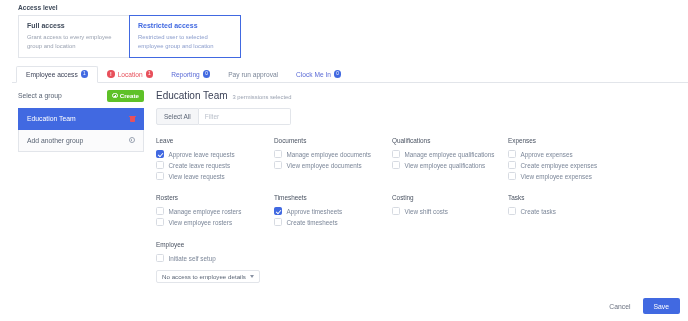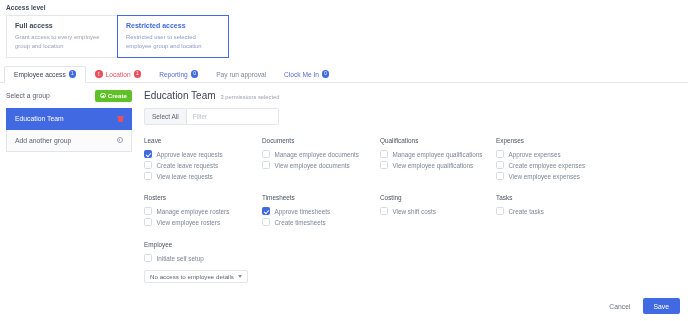--- a/index.html
+++ b/index.html
@@ -4,21 +4,21 @@
 <style>
   * { box-sizing: border-box; margin: 0; padding: 0; }
   html, body {
     width: 688px; height: 321px;
     background: #ffffff;
     font-family: "Liberation Sans", sans-serif;
     font-size: 7.2px;
     color: #3c4257;
     overflow: hidden;
   }
-  .page { position: relative; width: 688px; height: 321px; }
+  .page { position: relative; width: 688px; height: 321px; padding-left: 12px; }
 
   
   .access-section { padding: 4px 6px 0 6px; }
   .section-label {
     font-size: 6.6px; font-weight: bold; color: #3f4a5a;
     margin-bottom: 4px;
   }
   .access-cards { display: flex; }
   .access-card {
     width: 112px; min-height: 42px;

